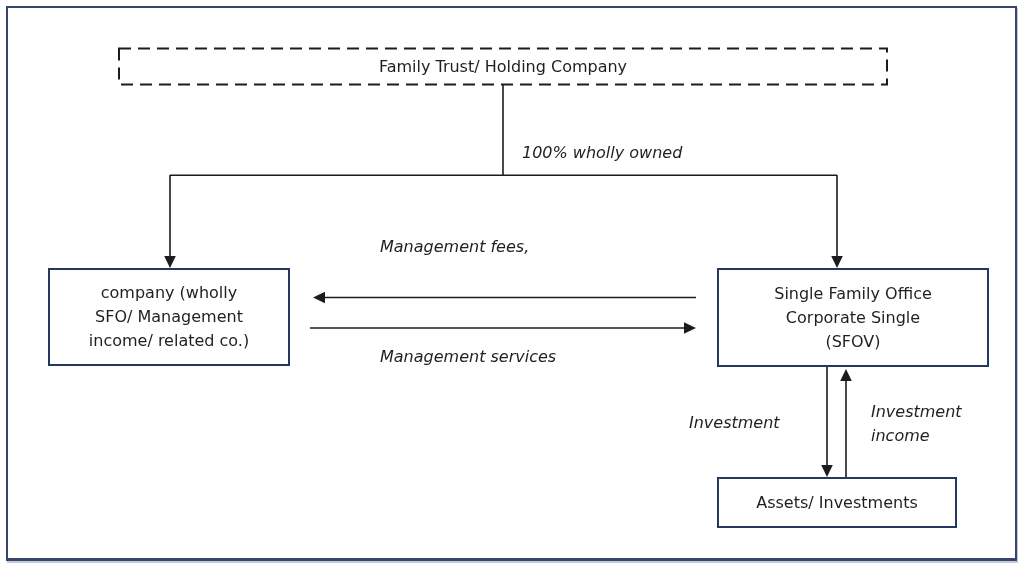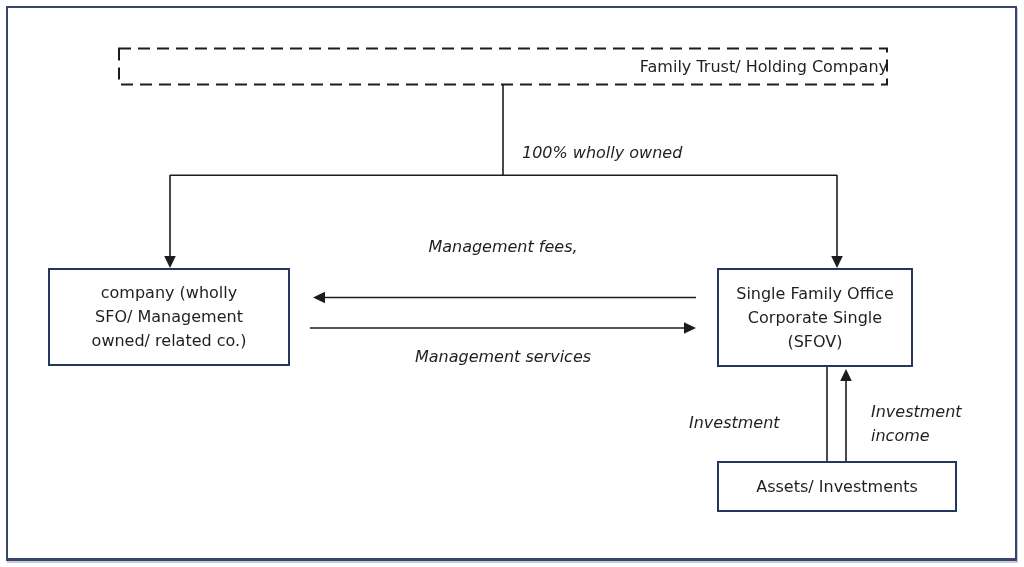--- a/index.html
+++ b/index.html
@@ -32,25 +32,25 @@
     position:absolute;
     border:2px solid var(--box-border);
     background:var(--background);
     display:flex;flex-direction:column;justify-content:center;align-items:center;
     text-align:center;
     font-size:16px;line-height:24px;
     box-sizing:border-box;
   }
   .node-title{
     position:absolute;left:118px;top:48px;width:770px;height:37px;
-    display:flex;justify-content:flex-end;align-items:center;
+    display:flex;justify-content:center;align-items:center;
     font-size:16px;
   }
   .lbl{position:absolute;font-size:16px;line-height:24px;white-space:nowrap;font-style:italic;}
-  .lbl.center{text-align:center;white-space:normal;}
+  .lbl.center{text-align:left;white-space:normal;}
 </style>
 </head>
 <body>
 
 <div class="stage">
 
   <div class="frame"></div>
 
   <svg class="svg-layer" viewBox="0 0 1024 567">
 
@@ -78,30 +78,30 @@
 
   <div class="node-title">
     <span>Family Trust/ Holding Company</span>
   </div>
 
   <div class="lbl" style="left:522px;top:141px;">100% wholly owned</div>
 
   <div class="node" style="left:48px;top:268px;width:242px;height:98px;">
     <span>company (wholly</span>
     <span>SFO/ Management</span>
-    <span>owned/ related co.)</span>
+    <span>income/ related co.)</span>
   </div>
 
-  <div class="node" style="left:717px;top:268px;width:196px;height:99px;">
+  <div class="node" style="left:717px;top:268px;width:272px;height:99px;">
     <span>Single Family Office</span>
     <span>Corporate Single</span>
     <span>(SFOV)</span>
   </div>
 
-  <div class="node" style="left:717px;top:461px;width:240px;height:51px;">
+  <div class="node" style="left:717px;top:477px;width:240px;height:51px;">
     <span>Assets/ Investments</span>
   </div>
 
   <div class="lbl center" style="left:380px;top:235px;width:246px;">
     <div>Management fees,</div>
   </div>
 
   <div class="lbl center" style="left:380px;top:345px;width:246px;">Management services</div>
 
   <div class="lbl" style="left:689px;top:411px;">Investment</div>

